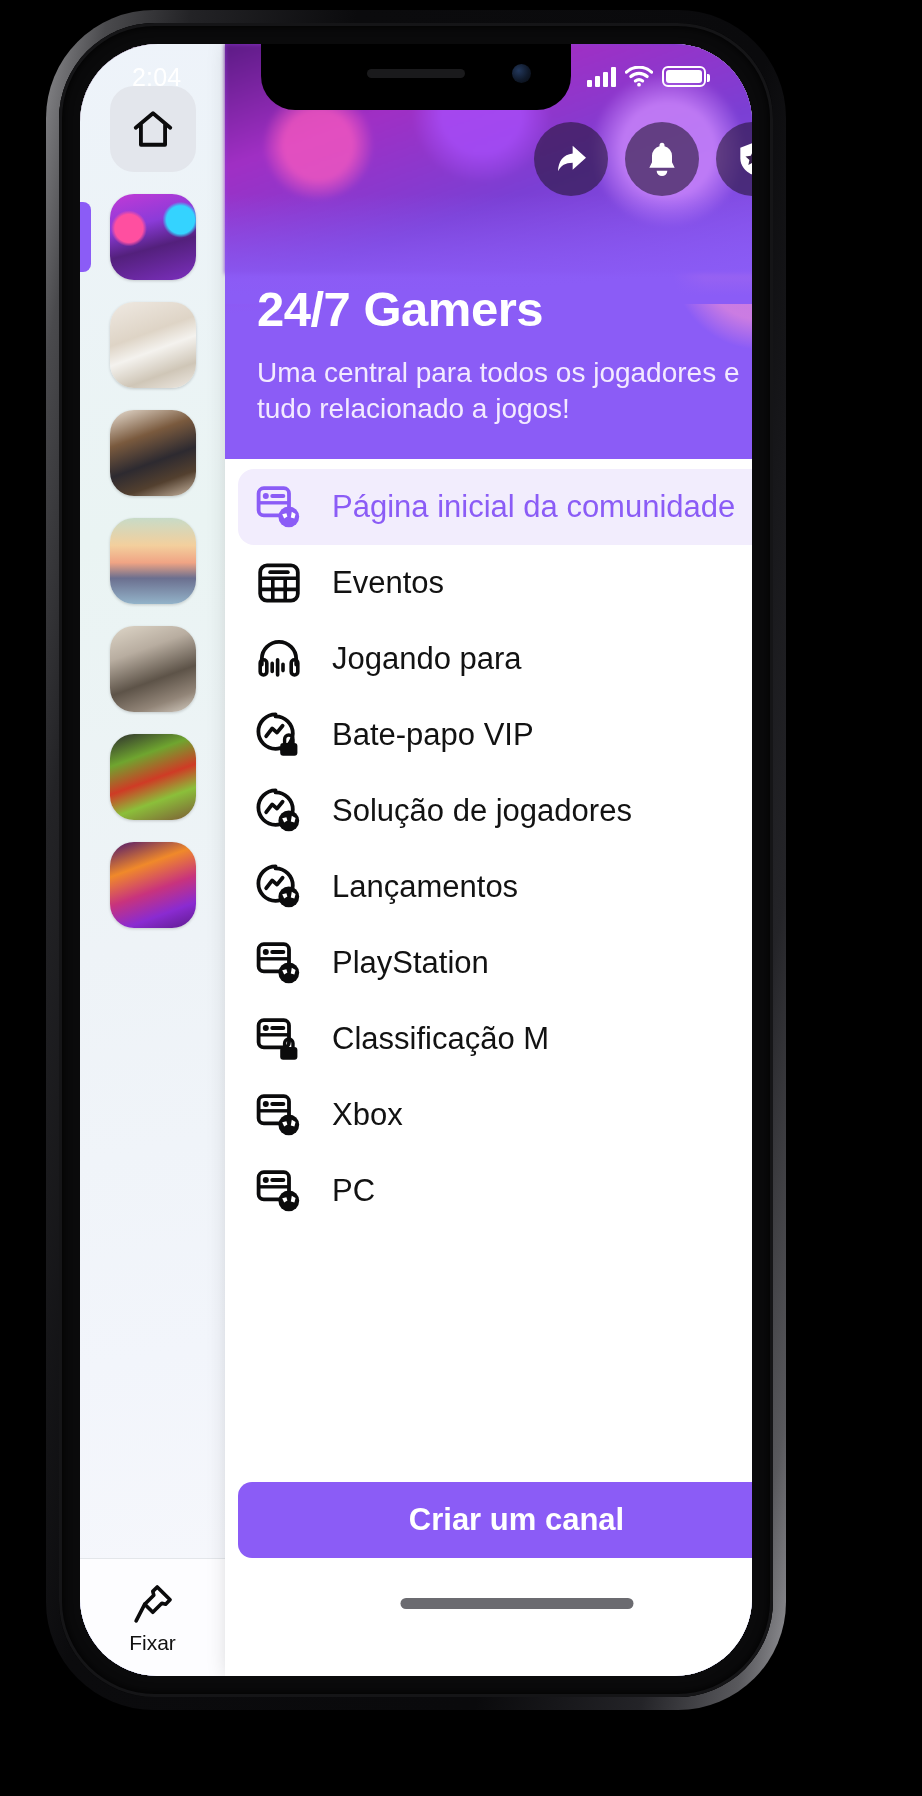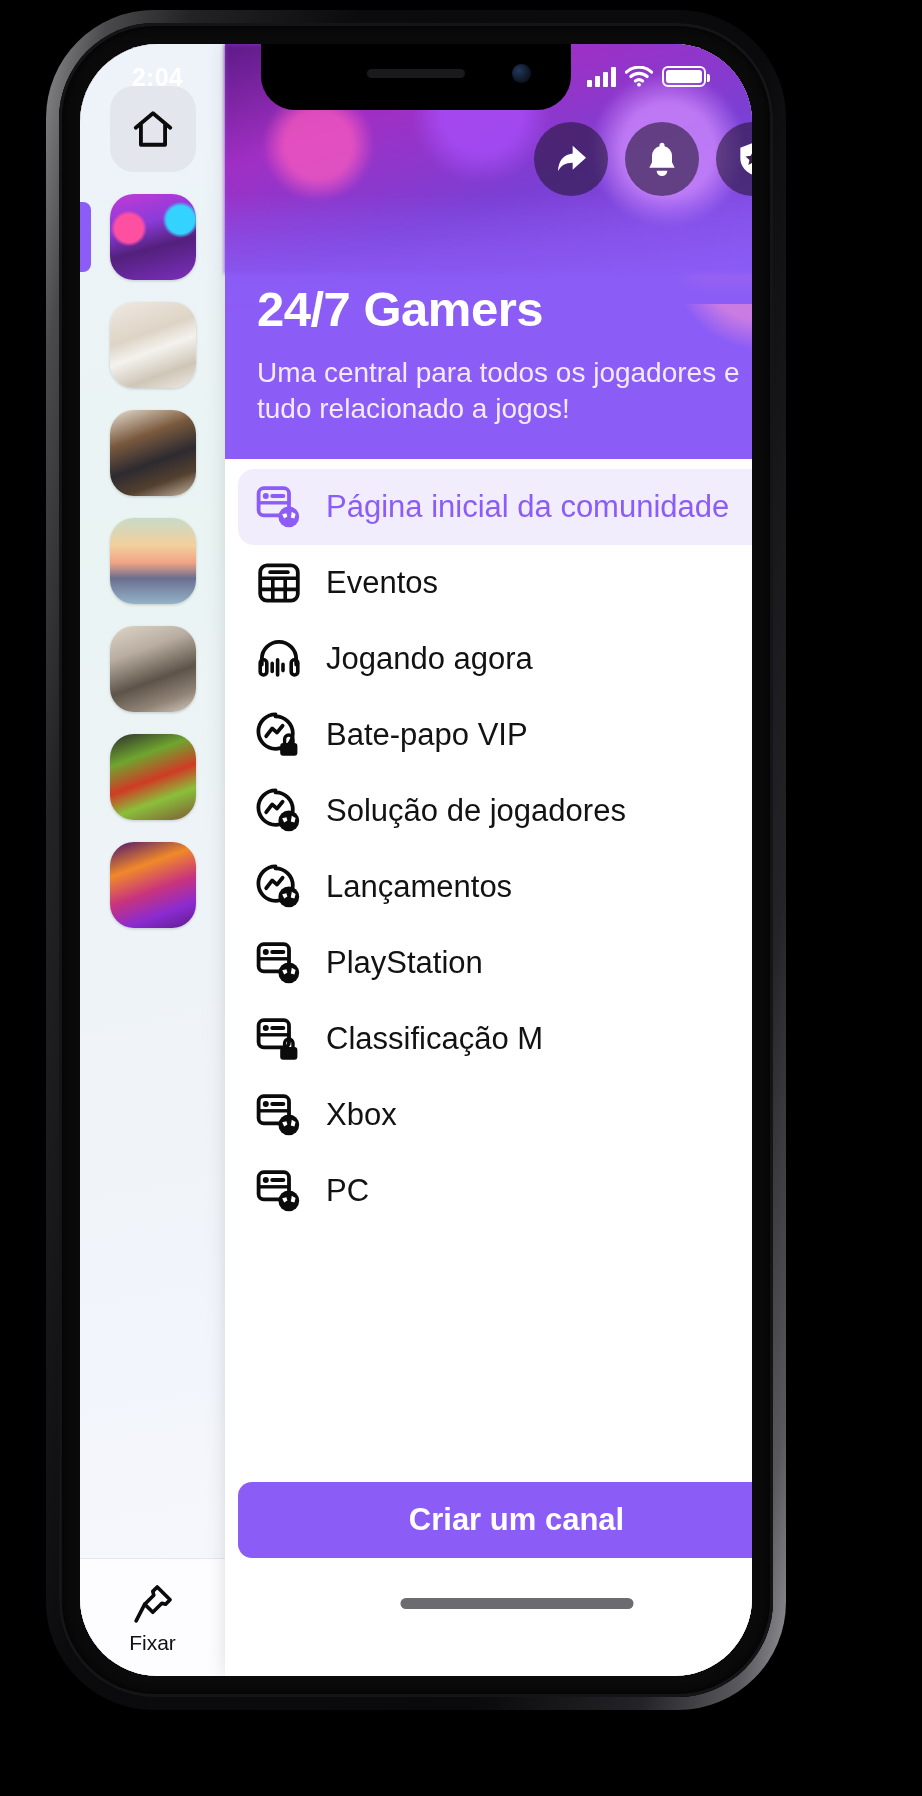--- a/index.html
+++ b/index.html
@@ -63,21 +63,21 @@
     background: radial-gradient(circle at 35% 35%, #23385c 0%, #101a2b 55%, #07090f 100%);
   }
 
   
   .statusbar {
     position: absolute; top: 0; left: 0; right: 0; height: 66px;
     z-index: 55; pointer-events: none;
   }
   .clock {
     position: absolute; left: 52px; top: 19px;
-    font-size: 25px; font-weight: 700; color: #fff;
+    font-size: 25px; font-weight: 400; color: #fff;
     letter-spacing: .2px;
   }
   .status-right {
     position: absolute; right: 46px; top: 22px;
     display: flex; align-items: flex-end; gap: 9px;
   }
   .bars { display: flex; align-items: flex-end; gap: 3px; height: 20px; }
   .bars i { display:block; width: 5px; background: #fff; border-radius: 1px; }
   .bars i:nth-child(1){ height: 7px;}
   .bars i:nth-child(2){ height: 11px;}
@@ -225,21 +225,21 @@
   }
   .hero-text { position:absolute; left:32px; right:24px; bottom:32px; z-index:3; }
   .hero-title {
     font-size:49px; font-weight:700; color:#fff; letter-spacing:-.5px;
     line-height:1.05; margin-bottom:14px;
   }
   .hero-desc { font-size:28px; color:#f3eaff; line-height:1.28;margin-top:20px; }
 
   .menu { flex:1; overflow:hidden; padding:10px 13px 0 13px; background:#fff; }
   .menu-item {
-    display:flex; align-items:center; gap:22px;
+    display:flex; align-items:center; gap:28px;
     padding:14px 16px; border-radius:16px; min-height:70px;
   }
   .menu-item.sel { background:#f2edfd; }
   .menu-item .mlabel { font-size:31px; color:#121212; line-height:1.2; }
   .menu-item.sel .mlabel { color:#8b5cf6; }
   .mico { width:50px; flex:none; display:flex; align-items:center; justify-content:center; }
 
   .drawer-foot {
     flex:none; padding:0 13px 0 13px; background:#fff;
   }
@@ -422,21 +422,21 @@
             </div>
             <div class="menu-item">
               <div class="mico">
                 <svg width="48" height="48" viewBox="0 0 24 24">
     <path d="M3.4 14.8 V12 a8.6 8.6 0 0 1 17.2 0 v2.8" fill="none" stroke="#0b0b0c" stroke-width="1.9" stroke-linecap="round"></path>
     <rect x="2.6" y="12.4" width="3.3" height="7.6" rx="1.6" fill="none" stroke="#0b0b0c" stroke-width="1.8"></rect>
     <rect x="18.1" y="12.4" width="3.3" height="7.6" rx="1.6" fill="none" stroke="#0b0b0c" stroke-width="1.8"></rect>
     <path d="M8.6 14.2 V18.2 M11.3 12.4 V20 M14 14.6 V17.8" stroke="#0b0b0c" stroke-width="1.8" stroke-linecap="round"></path>
                 </svg>
               </div>
-              <div class="mlabel">Jogando agora</div>
+              <div class="mlabel">Jogando para</div>
             </div>
             <div class="menu-item">
               <div class="mico">
                 <svg width="48" height="48" viewBox="0 0 24 24">
   <path d="M10.3 1.7 a8.6 8.6 0 1 0 0 17.2 a9.3 9.3 0 0 0 2.3-.3 L16.4 21 l-.1-3.7
            a8.4 8.4 0 0 0 2.6-6 a8.6 8.6 0 0 0 -8.6-8.6 Z" fill="none" stroke="#0b0b0c" stroke-width="1.9" stroke-linejoin="round"></path>
   <path d="M5.6 12.6 L8.6 8.7 L11 10.8 L13.8 7.4" fill="none" stroke="#0b0b0c" stroke-width="1.9" stroke-linecap="round" stroke-linejoin="round"></path>
   <rect x="12.6" y="16.0" width="8.6" height="6.4" rx="1.5" fill="#0b0b0c"></rect>
   <path d="M14.8 16.0 v-1.9 a2.1 2.1 0 0 1 4.2 0 v1.9" fill="none" stroke="#0b0b0c" stroke-width="1.7"></path>
                 </svg>

